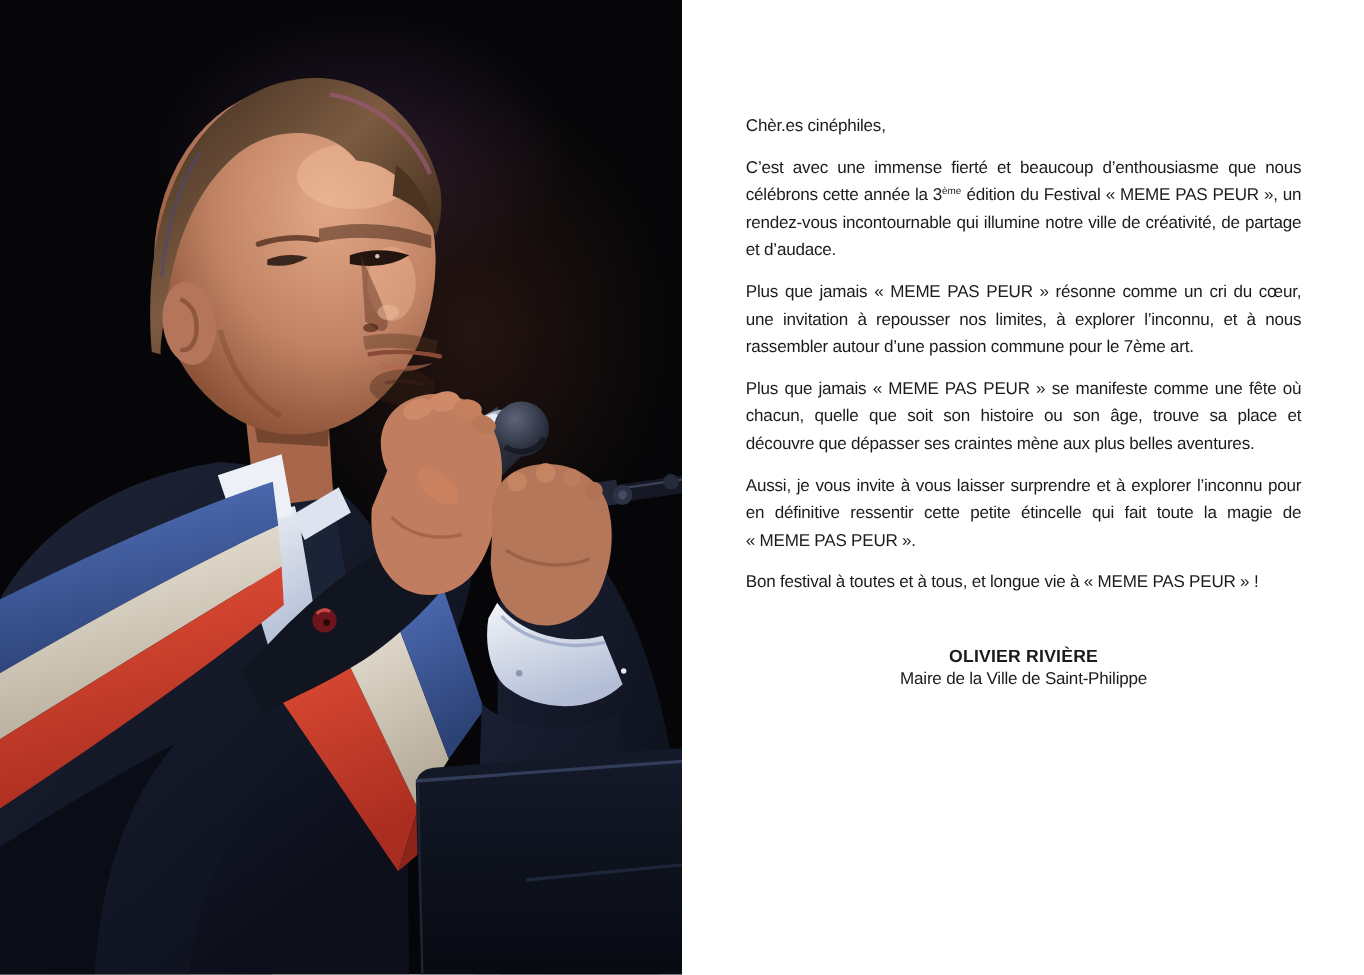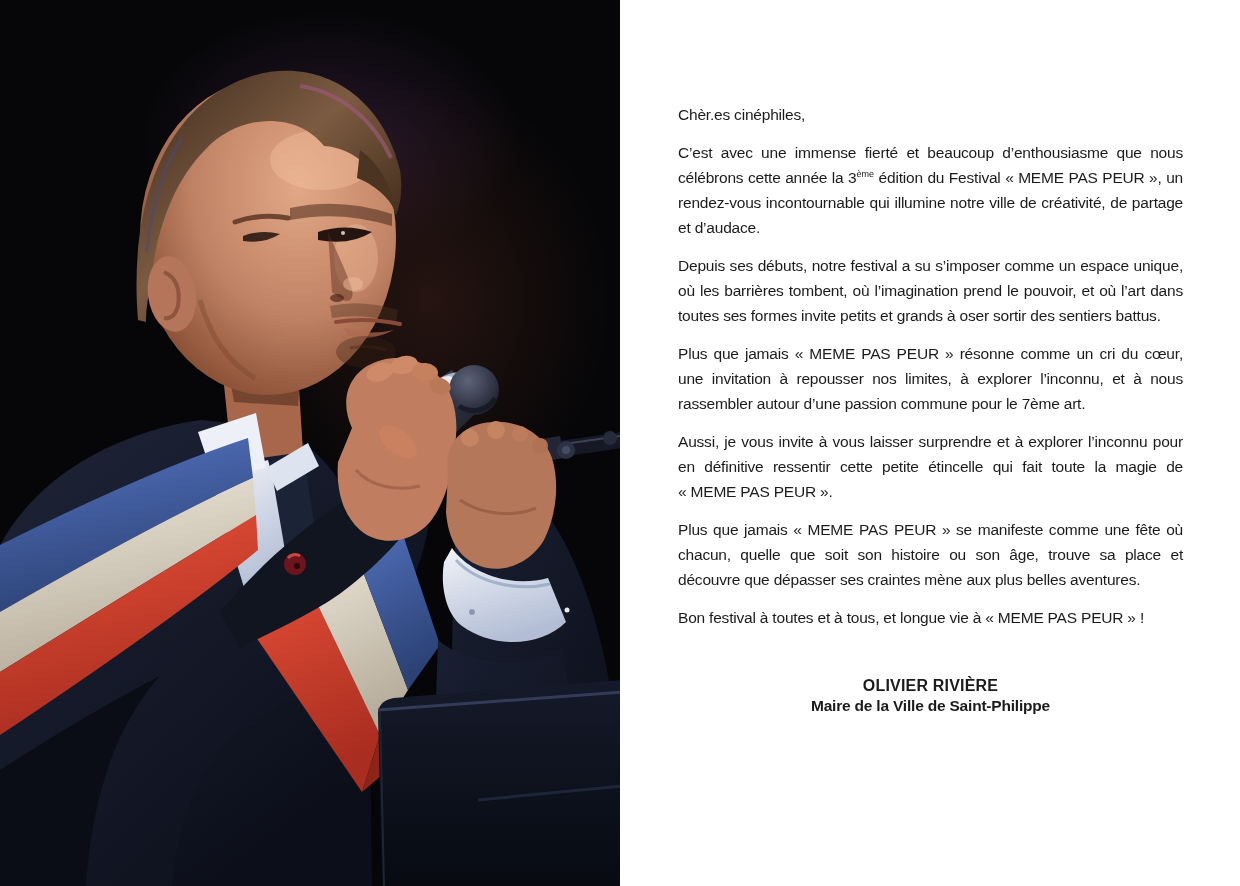--- a/index.html
+++ b/index.html
@@ -20,21 +20,21 @@
   .letter{
     position:absolute;left:58px;top:102px;width:505px;
     font-size:15.5px;line-height:25px;letter-spacing:-0.2px;
     color:#1b1b1b;text-align:justify;font-weight:500;
   }
   .letter p{margin:0 0 13px 0;}
   .letter p.salutation{text-align:left;}
   .letter sup{font-size:9px;line-height:0;vertical-align:6px;letter-spacing:0;}
   .signature{margin-top:46px;text-align:center;}
   .sig-name{font-weight:700;font-size:16px;line-height:20px;letter-spacing:0.2px;}
-  .sig-title{font-weight:700;font-size:15.5px;line-height:20px;}
+  .sig-title{font-weight:400;font-size:15.5px;line-height:20px;}
 </style>
 </head>
 <body>
 
 <div class="photo-panel">
   <svg viewBox="0 0 620 886" preserveAspectRatio="none">
     <defs>
       <radialGradient id="glowP" cx="50%" cy="50%" r="50%">
         <stop offset="0%" stop-color="#6e3c78" stop-opacity="0.30"></stop>
         <stop offset="100%" stop-color="#6e3c78" stop-opacity="0"></stop>
@@ -217,23 +217,22 @@
       <path d="M478,800 Q560,792 622,786" stroke="#222a40" stroke-width="3" fill="none" opacity="0.8"></path>
       <path d="M380,712 L384,886" stroke="#1e2636" stroke-width="2" fill="none"></path>
     </g>
   </svg>
 </div>
 
 <div class="text-panel">
   <div class="letter">
     <p class="salutation">Chèr.es cinéphiles,</p>
     <p><span>C’est avec une immense fierté et beaucoup d’enthousiasme que nous célébrons cette année la 3</span><sup>ème</sup><span> édition du Festival «&nbsp;MEME PAS PEUR&nbsp;», un rendez-vous incontournable qui illumine notre ville de créativité, de partage et d’audace.</span></p>
-    <p>Depuis ses débuts, notre festival a su s’imposer comme un espace unique, où les barrières tombent, où l’imagination prend le pouvoir, et où l’art dans toutes ses formes invite petits et grands à oser sortir des sentiers battus.</p>
     <p>Plus que jamais «&nbsp;MEME PAS PEUR&nbsp;» résonne comme un cri du cœur, une invitation à repousser nos limites, à explorer l’inconnu, et à nous rassembler autour d’une passion commune pour le 7ème art.</p>
+    <p>Plus que jamais «&nbsp;MEME PAS PEUR&nbsp;» se manifeste comme une fête où chacun, quelle que soit son histoire ou son âge, trouve sa place et découvre que dépasser ses craintes mène aux plus belles aventures.</p>
     <p>Aussi, je vous invite à vous laisser surprendre et à explorer l’inconnu pour en définitive ressentir cette petite étincelle qui fait toute la magie de «&nbsp;MEME PAS PEUR&nbsp;».</p>
-    <p>Plus que jamais «&nbsp;MEME PAS PEUR&nbsp;» se manifeste comme une fête où chacun, quelle que soit son histoire ou son âge, trouve sa place et découvre que dépasser ses craintes mène aux plus belles aventures.</p>
     <p>Bon festival à toutes et à tous, et longue vie à «&nbsp;MEME PAS PEUR&nbsp;»&nbsp;!</p>
     <div class="signature">
       <div class="sig-name">OLIVIER RIVIÈRE</div>
       <div class="sig-title">Maire de la Ville de Saint-Philippe</div>
     </div>
   </div>
 </div>
 
 </body></html>

